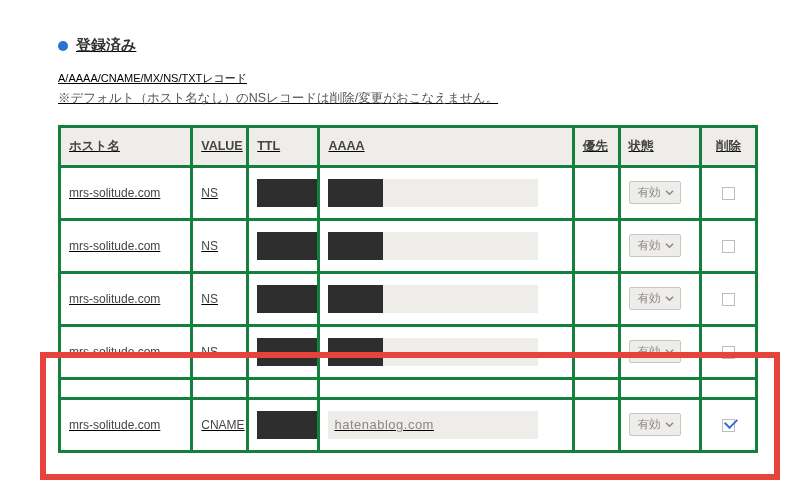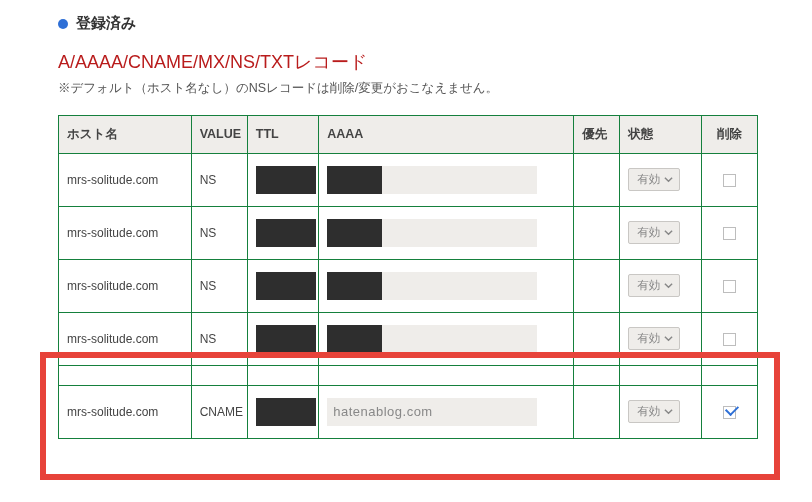--- a/index.html
+++ b/index.html
@@ -6,49 +6,50 @@
   body {
     margin: 0;
     padding: 0;
     font-family: "Hiragino Kaku Gothic ProN", "Hiragino Sans", Meiryo, sans-serif;
     background: #fff;
     width: 812px;
     height: 502px;
     position: relative;
   }
   .content {
-    padding: 14px 58px 0 58px;
+    padding: 36px 58px 0 58px;
+    text-decoration: underline;
   }
   .section-header {
     display: flex;
     align-items: center;
     gap: 8px;
     margin-bottom: 14px;
   }
   .bullet {
     width: 10px;
     height: 10px;
     border-radius: 50%;
     background: #2e6fd6;
     flex-shrink: 0;
   }
   .section-title {
     font-weight: bold;
     color: #333;
     font-size: 15px;
   }
-  .subtitle-line { font-size: 18px; color: #b91c1c; line-height: 1.7; }
+  .subtitle-line { font-size: 11px; color: #000000; line-height: 1.7; }
   .note-line { font-size: 12.5px; color: #555; margin-bottom: 16px; line-height: 1.7; }
   table {
     border-collapse: collapse;
     width: 700px;
     table-layout: fixed;
   }
   th, td {
-    border: 1px solid #15803d;
+    border: 3px solid #15803d;
     font-size: 12px;
     text-align: left;
     vertical-align: middle;
     background: #fff;
   }
   th {
     background: #efedea;
     color: #444;
     font-weight: bold;
     padding: 10px 8px;

